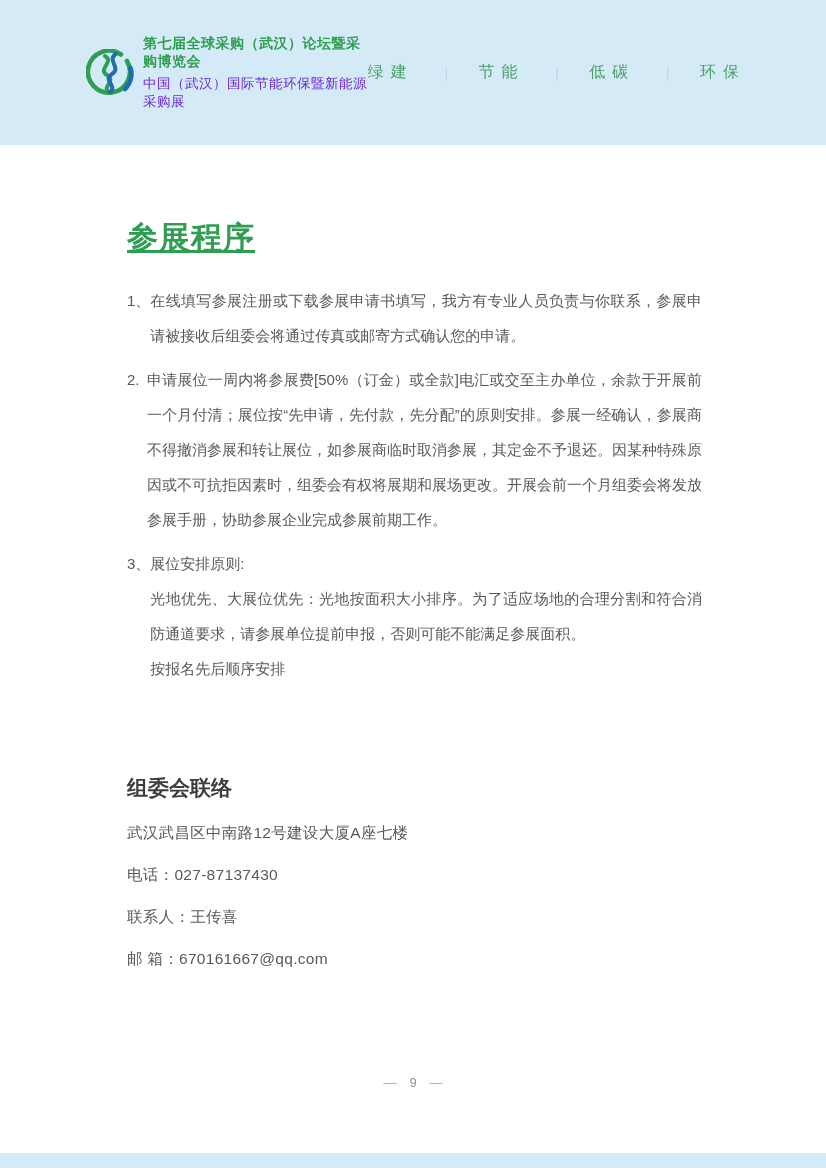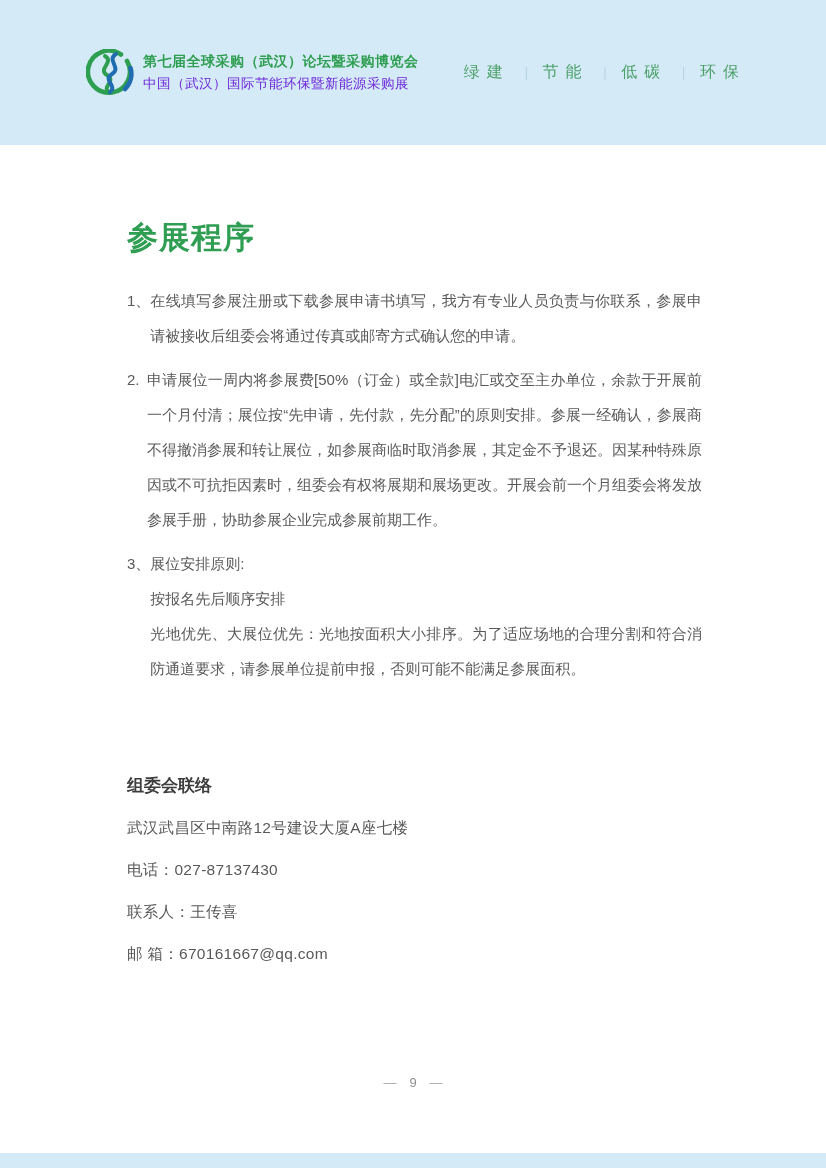--- a/index.html
+++ b/index.html
@@ -18,42 +18,42 @@
   }
   .logo { width:48px; height:48px; flex:0 0 auto; }
   .header-titles { margin-left:9px; }
   .header-title {
     color:#2e9e50; font-weight:bold; font-size:14px; letter-spacing:0.5px;
   }
   .header-subtitle {
     color:#6d28d9; font-size:13.5px; margin-top:4px; letter-spacing:0.5px;
   }
   .header-tags {
-    margin-left:auto; display:flex; align-items:center; gap:10px;
+    margin-left:auto; display:flex; align-items:center; gap:26px;
     font-size:16px; white-space:nowrap;
   }
   .tag { color:#4b9f68; letter-spacing:7px; }
   .tag-sep { color:#aecbdc; font-size:13px; letter-spacing:0; }
 
   
   .content { position:absolute; left:127px; right:124px; top:123px; }
   .section-title {
     margin:94px 0 0 0; font-size:31px; font-weight:600;
-    color:#2f9e53; letter-spacing:1px;
+    color:#2f9e53; letter-spacing:1px;text-decoration:underline;
   }
   .list { margin-top:24px; padding:0; color:#595959; font-size:15px; }
   .item { display:flex; margin-bottom:9px; line-height:35px; }
   .item .num { flex:0 0 20px; }
   .item .item-text { flex:1; text-align:justify; }
   .item .sub-line { text-align:justify; }
 
   
   .contact { margin-top:88px; }
   .contact-heading {
-    margin:0; font-size:17px; font-weight:bold; color:#3d3d3d;
+    margin:0; font-size:21px; font-weight:bold; color:#3d3d3d;
   }
   .contact-line {
     margin:21px 0 0 0; font-size:15.5px; color:#595959; letter-spacing:0.3px;
   }
 
   
   .page-footer {
     position:absolute; left:0; right:0; bottom:78px;
     display:flex; justify-content:center; align-items:center; gap:13px;
     font-size:13px; color:#8f8f8f;
@@ -102,22 +102,22 @@
         <div class="item-text">在线填写参展注册或下载参展申请书填写，我方有专业人员负责与你联系，参展申请被接收后组委会将通过传真或邮寄方式确认您的申请。</div>
       </div>
       <div class="item">
         <span class="num">2.</span>
         <div class="item-text">申请展位一周内将参展费[50%（订金）或全款]电汇或交至主办单位，余款于开展前一个月付清；展位按“先申请，先付款，先分配”的原则安排。参展一经确认，参展商不得撤消参展和转让展位，如参展商临时取消参展，其定金不予退还。因某种特殊原因或不可抗拒因素时，组委会有权将展期和展场更改。开展会前一个月组委会将发放参展手册，协助参展企业完成参展前期工作。</div>
       </div>
       <div class="item">
         <span class="num">3、</span>
         <div class="item-text">
           <div>展位安排原则:</div>
+          <div class="sub-line">光地优先、大展位优先：光地按面积大小排序。为了适应场地的合理分割和符合消防通道要求，请参展单位提前申报，否则可能不能满足参展面积。</div>
           <div class="sub-line">按报名先后顺序安排</div>
-          <div class="sub-line">光地优先、大展位优先：光地按面积大小排序。为了适应场地的合理分割和符合消防通道要求，请参展单位提前申报，否则可能不能满足参展面积。</div>
         </div>
       </div>
     </div>
 
     <section class="contact">
       <h2 class="contact-heading">组委会联络</h2>
       <p class="contact-line">武汉武昌区中南路12号建设大厦A座七楼</p>
       <p class="contact-line">电话：027-87137430</p>
       <p class="contact-line">联系人：王传喜</p>
       <p class="contact-line">邮  箱：670161667@qq.com</p>

